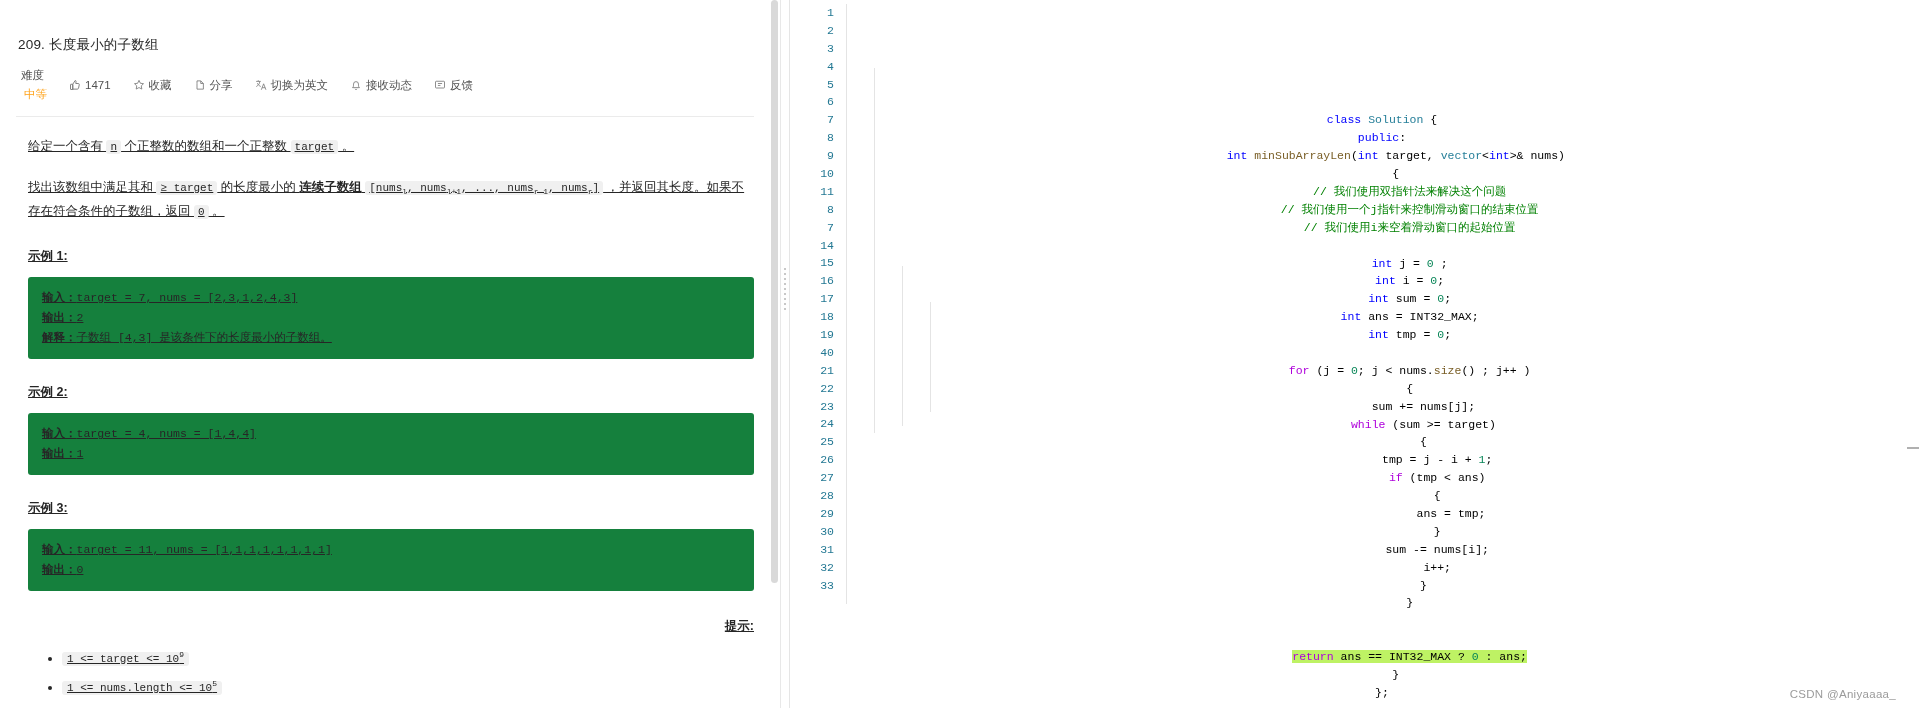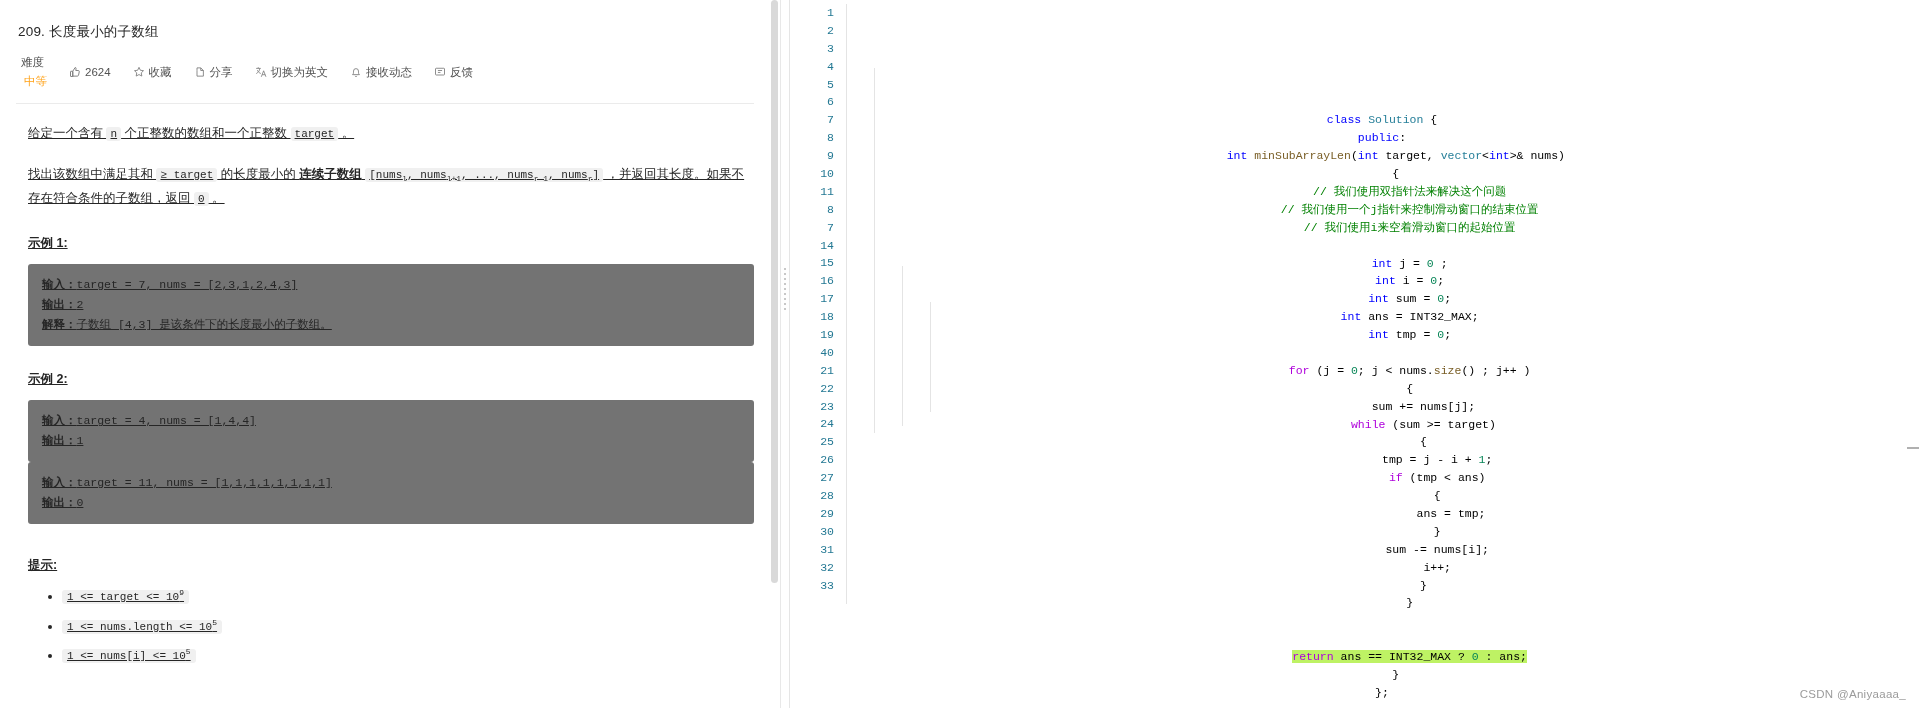--- a/index.html
+++ b/index.html
@@ -13,21 +13,21 @@
   .app{display:flex;width:1920px;height:708px;position:relative;}
 
   
   .left-pane{
     width:780px;height:708px;
     background:#fff;
     position:relative;
     overflow:hidden;
     box-sizing:border-box;
   }
-  .left-inner{padding:15px 26px 0 16px;}
+  .left-inner{padding:28px 26px 0 16px;}
 
   .prob-title{
     font-size:13.5px;
     color:#262626;
     font-weight:400;
     margin:8px 0 0 2px;
     letter-spacing:0.2px;
   }
 
   .meta-row{
@@ -73,32 +73,32 @@
   }
   .bold{font-weight:700;}
 
   .ex-head{
     font-weight:700;
     font-size:12.5px;
     margin:22px 0 9px 0;
     color:#262626;
   }
   .ex-block{
-    background:#737373;
+    background:#15803d;
     border-radius:3px;
     padding:11px 14px;
     font-family:"Liberation Mono","DejaVu Sans Mono",monospace;
     font-size:11.5px;
     line-height:1.65;
     color:#262626;
     white-space:pre-wrap;
   }
   .ex-block .k{font-family:"Liberation Sans",sans-serif;font-weight:700;}
 
-  .hint-head{font-weight:700;font-size:12.5px;margin:30px 0 8px 0;}
+  .hint-head{font-weight:700;font-size:12.5px;margin:24px 0 8px 0;text-align:right;}
   ul.hints{margin:8px 0 0 0;padding-left:34px;}
   ul.hints li{margin:7px 0;font-size:12px;}
   ul.hints li code{
     background:#f0f0f0;border-radius:3px;padding:1px 5px;
     font-family:"Liberation Mono","DejaVu Sans Mono",monospace;
     font-size:11px;
   }
 
   
   .left-scroll{
@@ -167,21 +167,21 @@
 
   
   .vscroll-right{
     position:absolute;right:0;top:0;width:14px;height:708px;background:transparent;
   }
   .vscroll-right .tick{
     position:absolute;right:1px;width:12px;height:2px;background:#b0b0b0;
   }
 
   .watermark{
-    position:absolute;right:14px;bottom:8px;
+    position:absolute;right:24px;bottom:8px;
     font-size:11.5px;color:#9b9b9b;
     font-family:"Liberation Sans",sans-serif;
     letter-spacing:0.3px;
   }
   sub{font-size:8px;}
   sup{font-size:8px;}
 </style>
 </head>
 <body>
 
@@ -199,21 +199,21 @@
           <span class="meta-diff">中等</span>
         </div>
 
         <div class="meta-item">
           <span class="ico">
             <svg width="12" height="12" viewBox="0 0 16 16" fill="none" stroke="#767676" stroke-width="1.2">
               <path d="M5 14V7l3.2-5c.9 0 1.4.7 1.2 1.6L9 6h3.4c.9 0 1.5.8 1.3 1.6l-1 4.7c-.15.7-.8 1.2-1.5 1.2H5z"></path>
               <rect x="2" y="7" width="3" height="7" rx="0.5"></rect>
             </svg>
           </span>
-          <span>2624</span>
+          <span>1471</span>
         </div>
 
         <div class="meta-item">
           <span class="ico">
             <svg width="12" height="12" viewBox="0 0 16 16" fill="none" stroke="#767676" stroke-width="1.1">
               <path d="M8 1.8l1.85 3.9 4.15.55-3 2.95.75 4.2L8 11.4l-3.75 2 .75-4.2-3-2.95 4.15-.55z"></path>
             </svg>
           </span>
           <span>收藏</span>
         </div>
@@ -266,20 +266,21 @@
     <div class="content">
       <div id="paragraphs">
           <div class="para"><span>给定一个含有 </span><code class="inl">n</code><span> 个正整数的数组和一个正整数 </span><code class="inl">target</code><span> 。</span></div>
           <div class="para"><span>找出该数组中满足其和 </span><code class="inl">≥ target</code><span> 的长度最小的 </span><span class="bold">连续子数组</span><span> </span><code class="inl">[nums<sub>l</sub>, nums<sub>l+1</sub>, ..., nums<sub>r-1</sub>, nums<sub>r</sub>]</code><span> ，并返回其长度。如果不存在符合条件的子数组，返回 </span><code class="inl">0</code><span> 。</span></div>
         </div>
       <div id="examples">
           <div class="ex-head">示例 1:</div>
           <div class="ex-block"><div><span class="k">输入：</span><span>target = 7, nums = [2,3,1,2,4,3]</span></div><div><span class="k">输出：</span><span>2</span></div><div><span class="k">解释：</span><span>子数组 [4,3] 是该条件下的长度最小的子数组。</span></div></div>
           <div class="ex-head">示例 2:</div>
           <div class="ex-block"><div><span class="k">输入：</span><span>target = 4, nums = [1,4,4]</span></div><div><span class="k">输出：</span><span>1</span></div></div>
+          <div class="ex-head">示例 3:</div>
           <div class="ex-block"><div><span class="k">输入：</span><span>target = 11, nums = [1,1,1,1,1,1,1,1]</span></div><div><span class="k">输出：</span><span>0</span></div></div>
         </div>
       <div class="hint-head">提示:</div>
       <ul class="hints" id="hints">
           <li><code>1 &lt;= target &lt;= 10<sup>9</sup></code></li>
           <li><code>1 &lt;= nums.length &lt;= 10<sup>5</sup></code></li>
           <li><code>1 &lt;= nums[i] &lt;= 10<sup>5</sup></code></li>
         </ul>
     </div>
 

